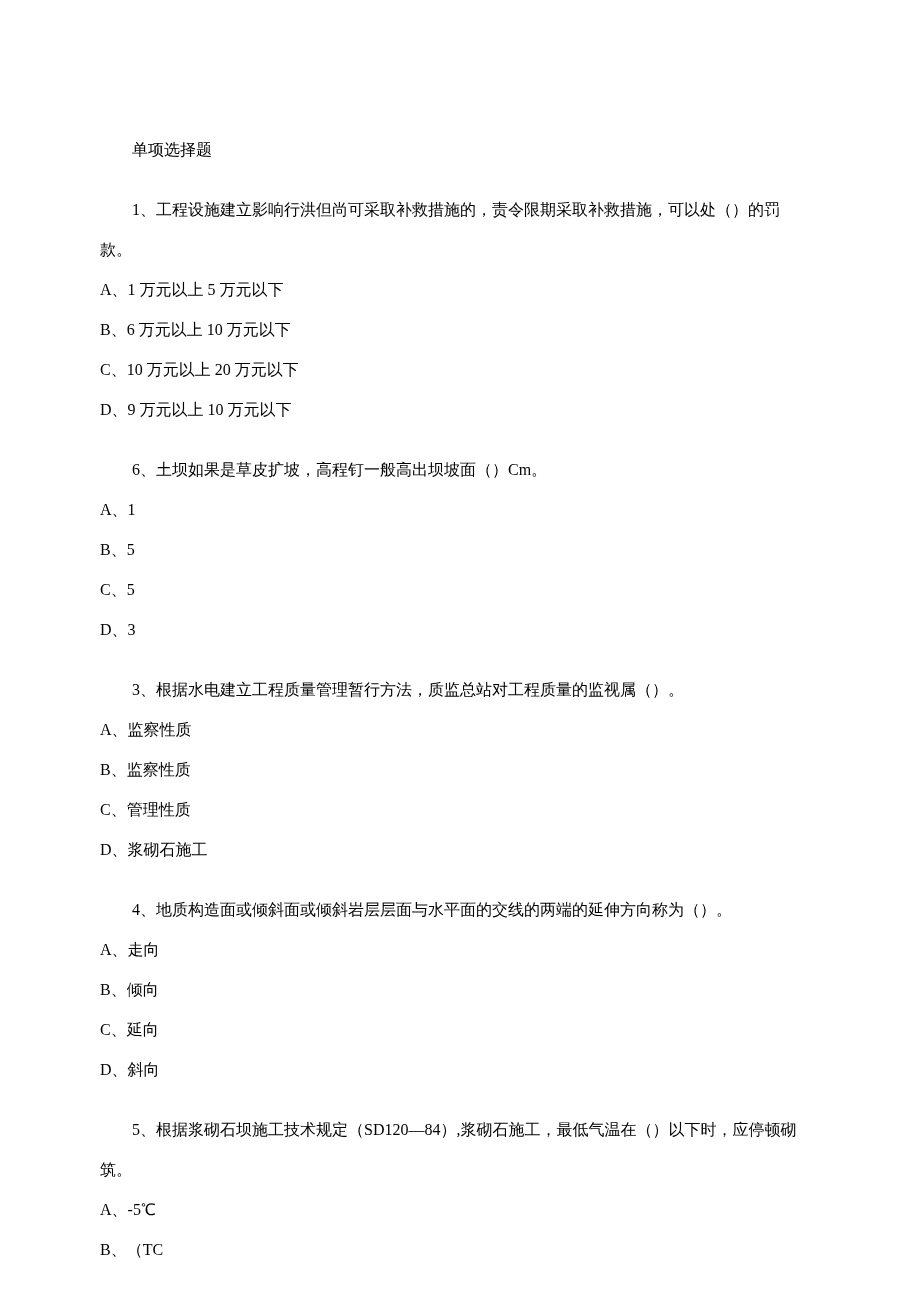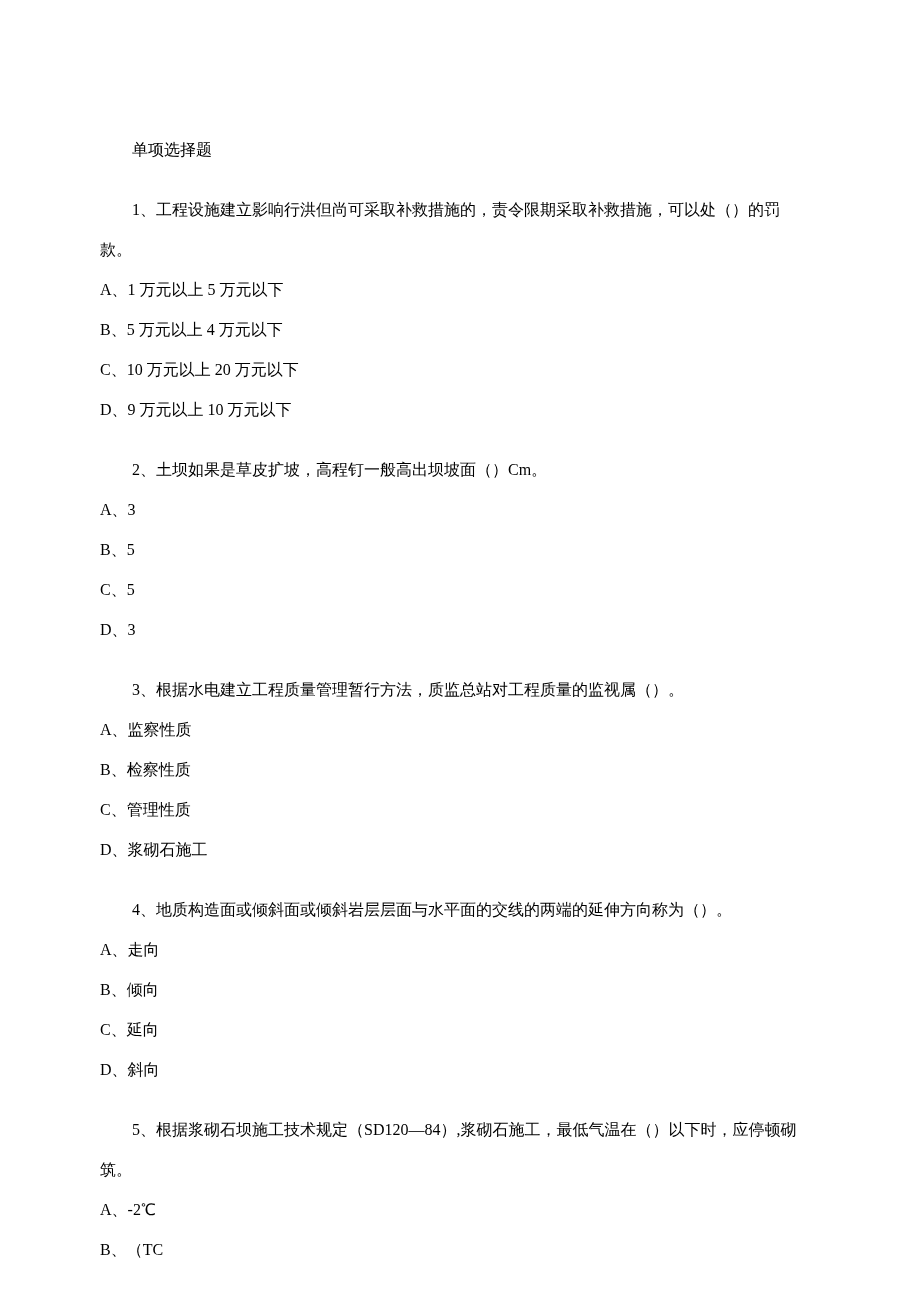--- a/index.html
+++ b/index.html
@@ -29,37 +29,37 @@
       margin-left: 0;
     }
   </style>
 </head>
 <body>
 
 <div class="header">单项选择题</div>
 
 <div class="question">1、工程设施建立影响行洪但尚可采取补救措施的，责令限期采取补救措施，可以处（）的罚款。</div>
 <div class="option">A、1 万元以上 5 万元以下</div>
-<div class="option">B、5 万元以上 4 万元以下</div>
+<div class="option">B、6 万元以上 10 万元以下</div>
 <div class="option">C、10 万元以上 20 万元以下</div>
 <div class="option">D、9 万元以上 10 万元以下</div>
 
-<div class="question">2、土坝如果是草皮扩坡，高程钉一般高出坝坡面（）Cm。</div>
-<div class="option">A、3</div>
+<div class="question">6、土坝如果是草皮扩坡，高程钉一般高出坝坡面（）Cm。</div>
+<div class="option">A、1</div>
 <div class="option">B、5</div>
 <div class="option">C、5</div>
 <div class="option">D、3</div>
 
 <div class="question">3、根据水电建立工程质量管理暂行方法，质监总站对工程质量的监视属（）。</div>
 <div class="option">A、监察性质</div>
-<div class="option">B、检察性质</div>
+<div class="option">B、监察性质</div>
 <div class="option">C、管理性质</div>
 <div class="option">D、浆砌石施工</div>
 
 <div class="question">4、地质构造面或倾斜面或倾斜岩层层面与水平面的交线的两端的延伸方向称为（）。</div>
 <div class="option">A、走向</div>
 <div class="option">B、倾向</div>
 <div class="option">C、延向</div>
 <div class="option">D、斜向</div>
 
 <div class="question">5、根据浆砌石坝施工技术规定（SD120—84）,浆砌石施工，最低气温在（）以下时，应停顿砌筑。</div>
-<div class="option">A、-2℃</div>
+<div class="option">A、-5℃</div>
 <div class="option">B、（TC</div>
 
 </body></html>

